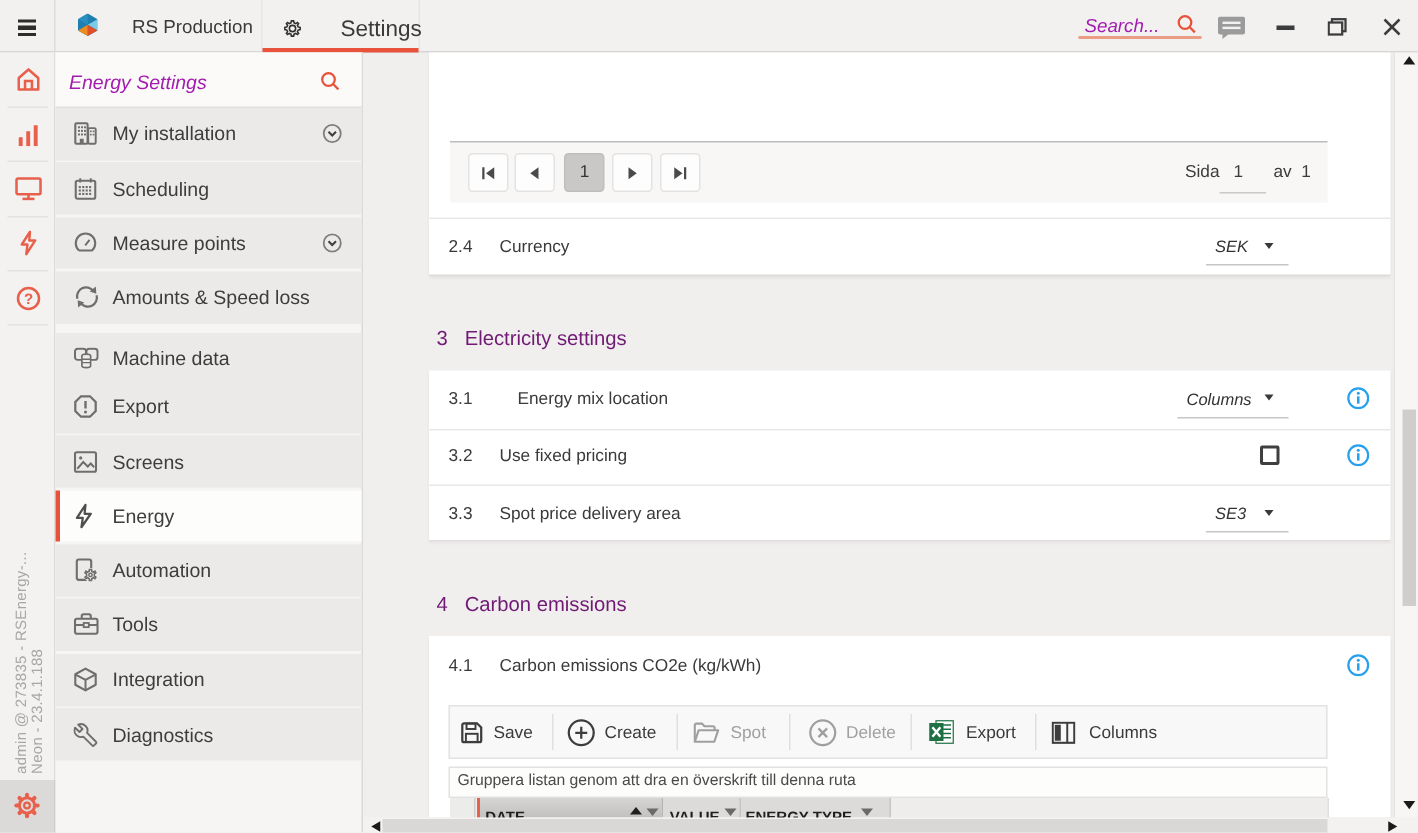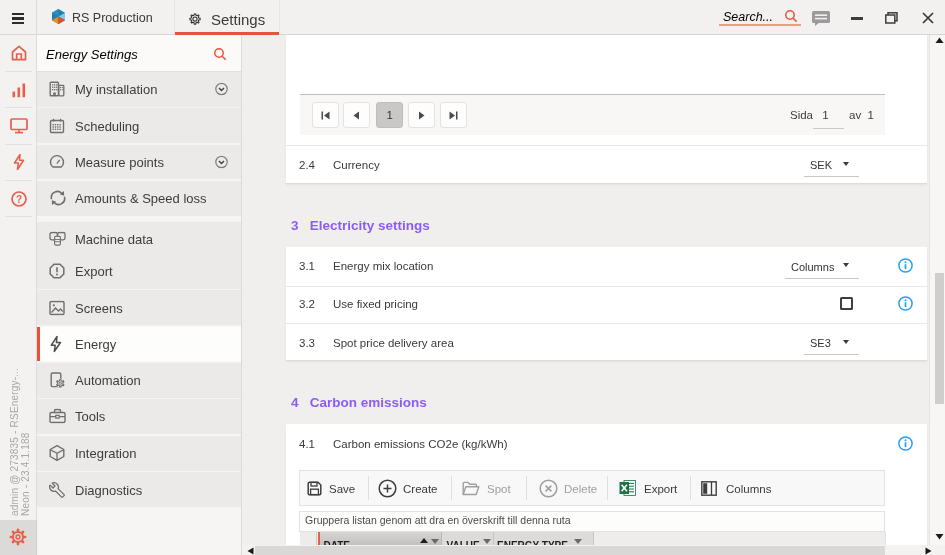--- a/index.html
+++ b/index.html
@@ -3,43 +3,43 @@
 <meta charset="utf-8">
 <style>
   * { margin:0; padding:0; box-sizing:border-box; }
   html,body { width:945px; height:555px; overflow:hidden; font-family:"Liberation Sans", sans-serif; background:#f0efee; }
   .abs { position:absolute; }
   svg { display:block; }
   
   #topbar { left:0; top:0; width:945px; height:35px; background:#f2f1f0; border-bottom:1px solid #d8d6d4; }
   #hamb { left:0; top:0; width:37px; height:35px; border-right:1px solid #dedcda; }
   .hbar { position:absolute; left:12px; width:12px; height:2.4px; background:#2c2c2c; }
-  .tabtxt { font-size:13.5px; color:#3a3a3a; }
+  .tabtxt { font-size:13.5px; color:#3a3a3a;margin-left:16px; }
   #tab-set-underline { left:175px; top:32px; width:104px; height:3px; background:#e8523a; }
-  .searchital { font-style:italic; color:#000000; font-size:12.5px; }
+  .searchital { font-style:italic; color:#a21caf; font-size:12.5px; }
   
   #strip { left:0; top:35px; width:37px; height:485px; background:#f3f2f1; border-right:1px solid #dedcda; }
   .stripsep { position:absolute; left:5px; width:27px; height:1px; background:#e4e2e0; }
   #gearblk { left:0; top:520px; width:37px; height:35px; background:#dcdad8; border-right:1px solid #d0cecc; }
   .vtext { color:#a9a7a6; font-size:10px; white-space:nowrap; transform:rotate(-90deg); transform-origin:left bottom; letter-spacing:0.2px; }
   
   #sidebar { left:37px; top:35px; width:205px; height:520px; background:#f6f5f4; border-right:1px solid #dcdad8; }
   .mrow { position:absolute; left:0; width:204px; height:34.6px; background:#ebeae8; }
   .mrow.sel { background:#fdfdfc; border-left:3px solid #e8523a; }
   .mtext { position:absolute; left:38px; top:50%; transform:translateY(-50%); font-size:13px; color:#3d3d3d; }
   .mrow.sel .mtext { left:35px; }
   .micon { position:absolute; left:12px; top:50%; transform:translateY(-50%); }
   .mrow.sel .micon { left:9px; }
   .chev { position:absolute; right:13px; top:50%; transform:translateY(-50%); }
   
   .card { position:absolute; left:286px; background:#fff; border-bottom:1px solid #dddcdb; box-shadow:0 1px 2px rgba(0,0,0,0.06); }
-  .sechead { position:absolute; font-size:13.5px; color:#8b5cf6;font-weight:bold; }
+  .sechead { position:absolute; font-size:13.5px; color:#701a75; }
   .rownum { position:absolute; left:299px; font-size:11.5px; color:#3a3a3a; }
   .rowlab { position:absolute; left:333px; font-size:11.5px; color:#3a3a3a; }
-  .ddtext { position:absolute; font-size:11px; color:#333; }
+  .ddtext { position:absolute; font-size:11px; color:#333;font-style:italic; }
   .ddcaret { position:absolute; width:0; height:0; border-left:3.5px solid transparent; border-right:3.5px solid transparent; border-top:4.5px solid #3a3a3a; }
   .ddline { position:absolute; height:1px; background:#c8c6c4; }
   .sep { position:absolute; left:286px; width:641px; height:1px; background:#e9e8e7; }
   
   .pbtn { position:absolute; width:27px; height:26px; background:#fdfdfd; border:1px solid #e4e3e2; border-radius:3px; display:flex; align-items:center; justify-content:center; }
   .pbtn.cur { background:#c9c8c7; border-color:#bfbebd; font-size:11.5px; color:#333; }
   
   #tbar { left:299px; top:470px; width:586px; height:36px; background:#f9f8f8; border:1px solid #e3e2e1; }
   .tbtxt { position:absolute; top:11px; font-size:11.5px; color:#3a3a3a; }
   .tbtxt.dis { color:#a0a0a0; }
@@ -364,21 +364,21 @@
 <div class="rowlab" style="top:158.5px;">Currency</div>
 <div class="ddtext" style="left:810px; top:159px;">SEK</div>
 <div class="ddcaret" style="left:842.8px; top:162px;"></div>
 <div class="ddline" style="left:804px; top:176px; width:55px;"></div>
 
 <div class="sechead" style="left:291px; top:218px;">3&nbsp;&nbsp;&nbsp;Electricity settings</div>
 <div class="card" style="top:246.5px; width:641px; height:114px;"></div>
 <div class="sep" style="top:285.8px;"></div>
 <div class="sep" style="top:323.1px;"></div>
 <div class="rownum" style="top:260px;">3.1</div>
-<div class="rowlab" style="top:260px;">Energy mix location</div>
+<div class="rowlab" style="top:260px;margin-left:12px;">Energy mix location</div>
 <div class="ddtext" style="left:791px; top:260.5px;">Columns</div>
 <div class="ddcaret" style="left:842.8px; top:263.2px;"></div>
 <div class="ddline" style="left:784.6px; top:278px; width:74.4px;"></div>
 <div class="rownum" style="top:298px;">3.2</div>
 <div class="rowlab" style="top:298px;">Use fixed pricing</div>
 <div class="abs" style="left:840px; top:297.3px; width:13px; height:13px; border:2px solid #3f3f3f; border-radius:1.5px; background:#fff;"></div>
 <div class="rownum" style="top:336.5px;">3.3</div>
 <div class="rowlab" style="top:336.5px;">Spot price delivery area</div>
 <div class="ddtext" style="left:810px; top:337px;">SE3</div>
 <div class="ddcaret" style="left:842.8px; top:339.5px;"></div>

